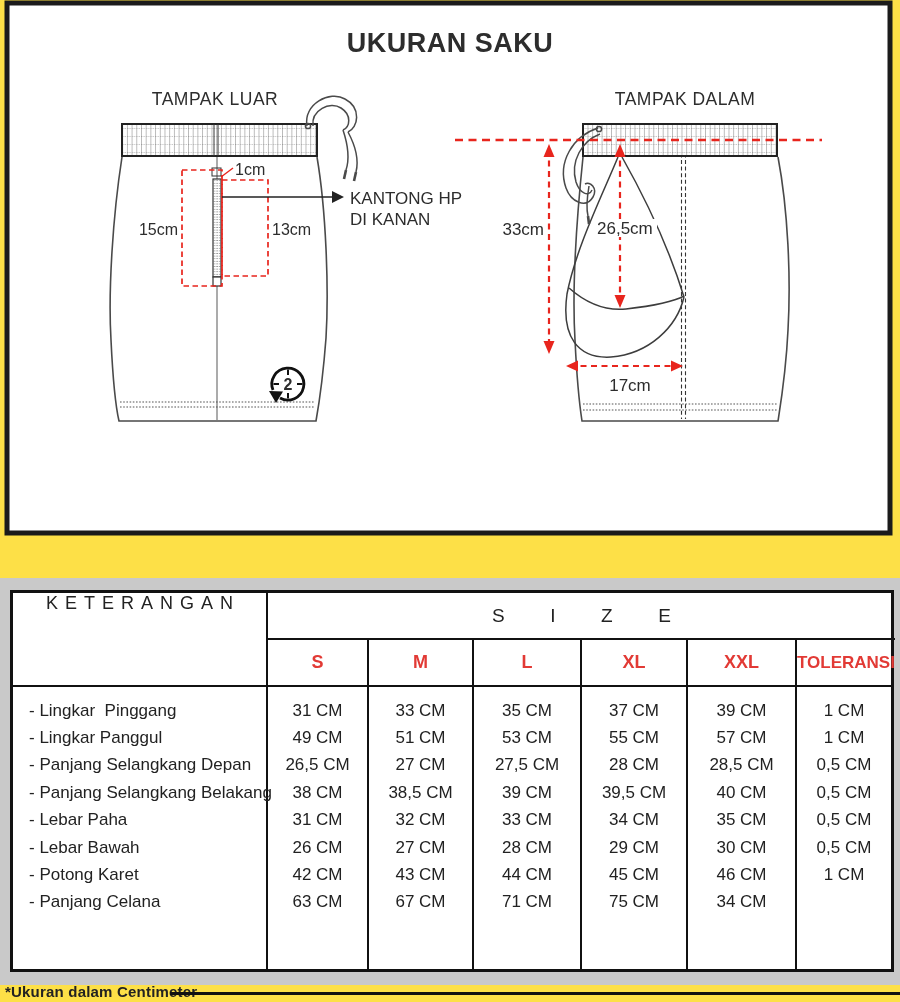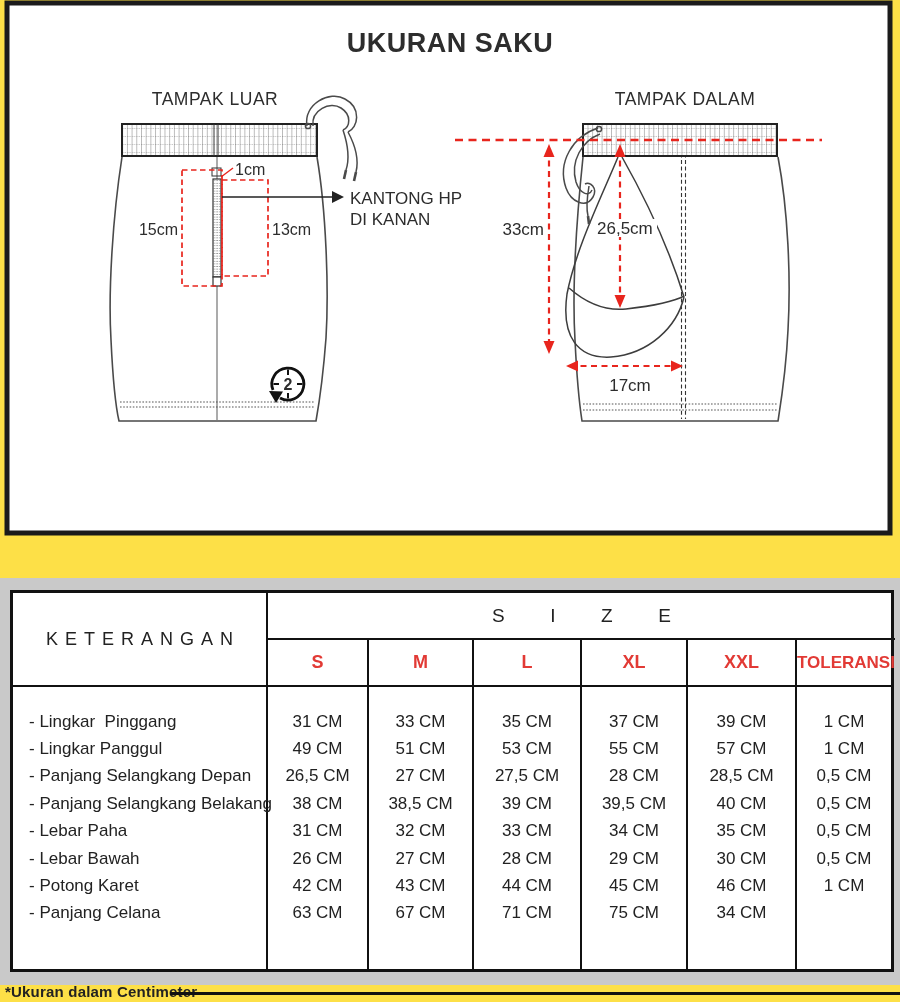--- a/index.html
+++ b/index.html
@@ -12,33 +12,33 @@
   .view-label{font-size:17.5px;letter-spacing:.5px;}
   .dim{font-size:16px;}
   .dim-big{font-size:17px;}
   .callout{font-size:17px;}
   .badge-num{font-size:16px;font-weight:bold;}
   
   .band{position:absolute;left:0;top:578px;width:900px;height:407px;background:#c9c9c9;}
   .tbl{position:absolute;left:10px;top:590px;width:884px;height:382px;background:#fff;
        border:3px solid #111;box-sizing:border-box;}
   .thead{display:grid;grid-template-columns:255px 1fr;border-bottom:2.5px solid #111;}
-  .ket{border-right:2.5px solid #111;display:flex;align-items:center;justify-content:center;
+  .ket{border-right:2.5px solid #111;display:flex;align-items:flex-start;justify-content:center;
        font-size:18px;font-weight:500;letter-spacing:7px;}
   .ket span{margin-right:-7px;}
   .size-wrap{display:flex;flex-direction:column;}
   .size-row{height:45px;border-bottom:2.5px solid #111;display:flex;align-items:center;justify-content:center;
             font-size:19px;font-weight:500;letter-spacing:2.4em;}
   .size-row span{margin-right:-2.4em;}
   .subrow{display:grid;grid-template-columns:101px 105px 108px 106px 109px 1fr;height:45px;}
   .sub{display:flex;align-items:center;justify-content:center;border-right:2.5px solid #111;
        color:#e23a35;font-weight:bold;font-size:18px;}
   .sub:last-child{border-right:none;font-size:17px;}
   .tbody{display:grid;grid-template-columns:255px 101px 105px 108px 106px 109px 1fr;height:283px;}
-  .col{border-right:2.5px solid #111;padding-top:21px;box-sizing:border-box;}
+  .col{border-right:2.5px solid #111;padding-top:10px;box-sizing:border-box;}
   .col:last-child{border-right:none;}
   .cl{height:27.4px;display:flex;align-items:center;justify-content:center;
       font-size:17px;font-weight:500;white-space:pre;}
   .col-labels .cl{justify-content:flex-start;padding-left:16px;}
   
   .footnote{position:absolute;left:5px;top:983px;font-size:15px;font-weight:bold;letter-spacing:.2px;}
   .foot-line{position:absolute;left:170px;top:992px;width:730px;height:2.5px;background:#111;}
 </style>
 </head>
 <body>

